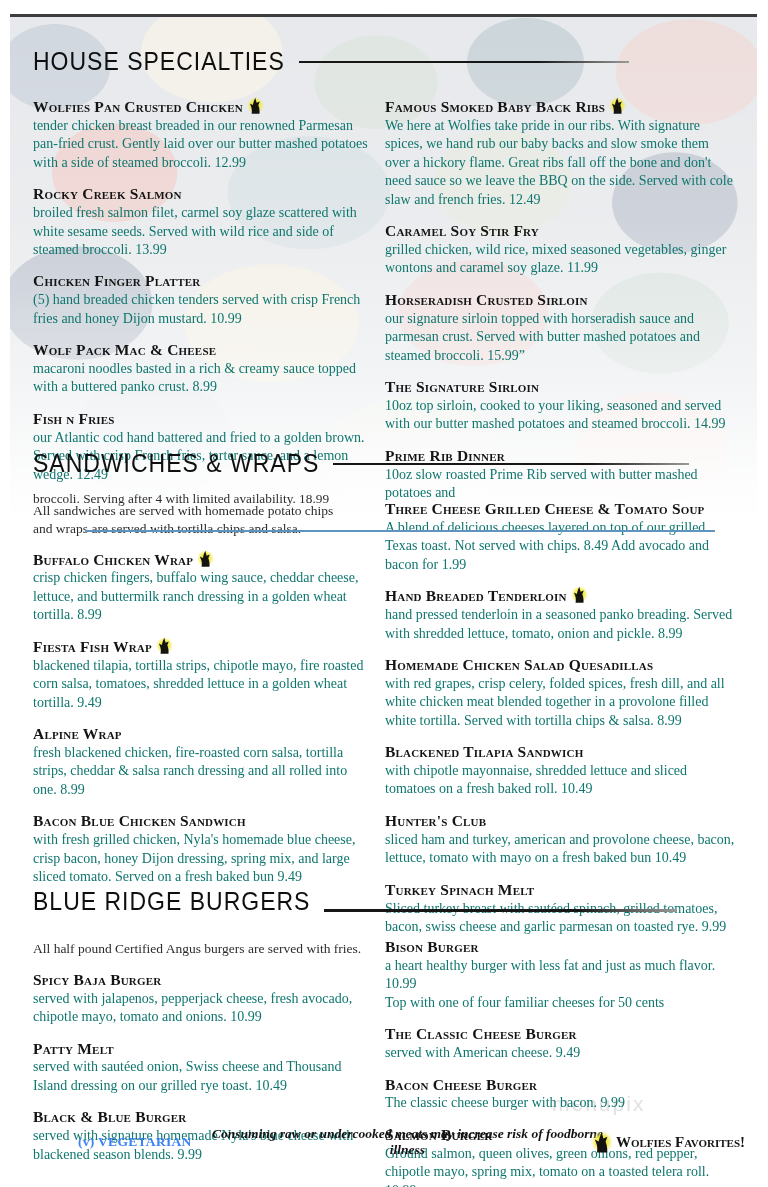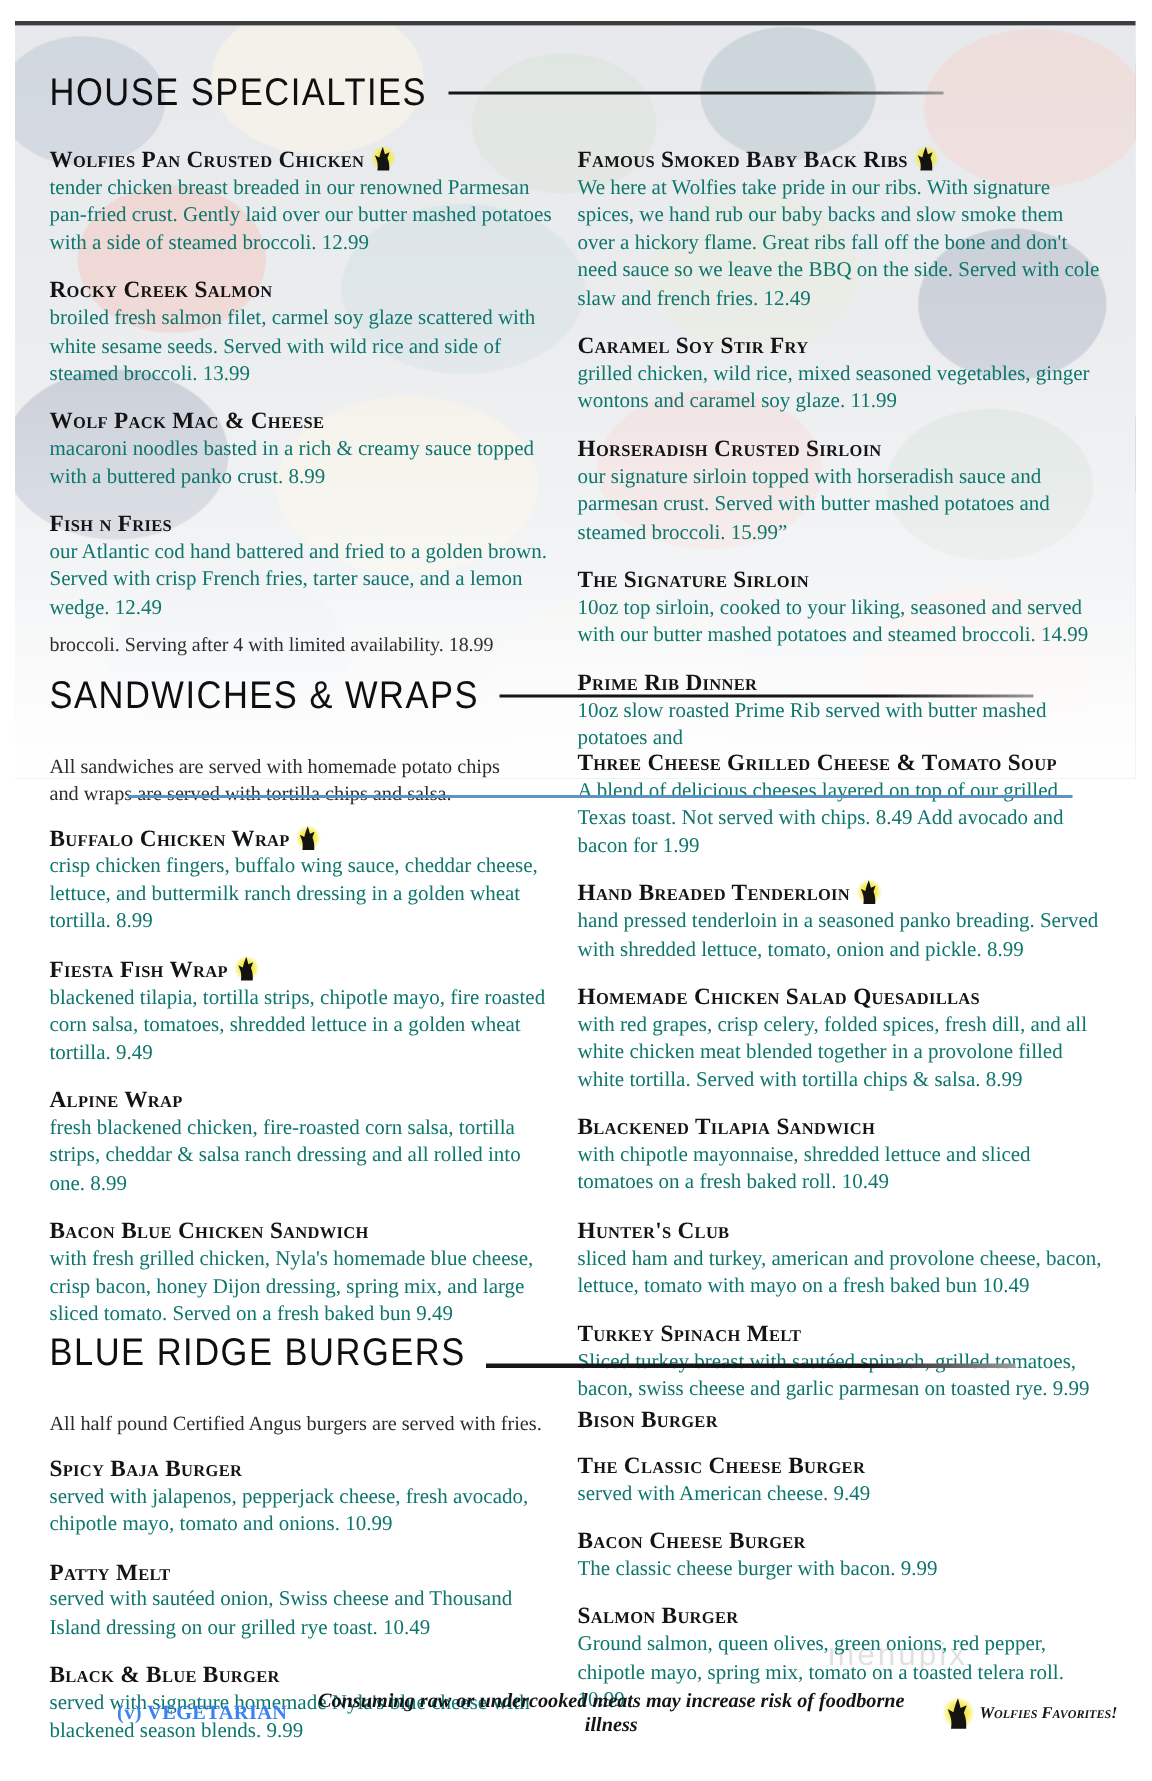--- a/index.html
+++ b/index.html
@@ -72,21 +72,21 @@
     position:absolute;top:1092px;left:552px;z-index:1;
     font-family:Liberation Sans, sans-serif;font-size:21px;letter-spacing:2px;
     color:#c9c9c9;opacity:.55;
   }
   
   .footer{position:absolute;top:1126px;left:33px;width:712px;display:flex;align-items:center;z-index:2;}
   .veg{font-size:13.5px;font-weight:bold;letter-spacing:.3px;color:#3b82f6;width:130px;margin-left:45px;}
   .disclaimer{flex:1;text-align:center;font-style:italic;font-weight:bold;font-size:13.5px;color:#141414;}
   .fav-legend{display:flex;align-items:center;gap:3px;width:138px;justify-content:flex-end;}
   .fav-legend .fav-svg{width:22px;height:24px;margin-top:0;}
-  .fav-legend-label{font-variant:small-caps;font-weight:bold;font-size:11px;color:#141414;white-space:nowrap;font-style:italic;}
+  .fav-legend-label{font-variant:small-caps;font-weight:bold;font-size:15px;color:#141414;white-space:nowrap;}
 </style>
 </head>
 <body>
 
 <svg width="0" height="0" style="position:absolute" aria-hidden="true">
   <defs>
     <radialGradient id="wfglow" cx="50%" cy="50%" r="50%">
       <stop offset="0%" stop-color="#f3ea3b"></stop>
       <stop offset="55%" stop-color="#f3ea3b" stop-opacity="0.9"></stop>
       <stop offset="100%" stop-color="#f3ea3b" stop-opacity="0"></stop>
@@ -122,20 +122,28 @@
 
   <div class="item">
     <div class="item-title-row">
       <span class="item-title">Rocky Creek Salmon</span>
 
     </div>
     <p class="item-desc">broiled fresh salmon filet, carmel soy glaze scattered with white sesame seeds. Served with wild rice and side of steamed broccoli. 13.99</p>
 
   </div>
 
+  <div class="item">
+    <div class="item-title-row">
+      <span class="item-title">Chicken Finger Platter</span>
+
+    </div>
+    <p class="item-desc">(5) hand breaded chicken tenders served with crisp French fries and honey Dijon mustard. 10.99</p>
+
+  </div>
 
   <div class="item">
     <div class="item-title-row">
       <span class="item-title">Wolf Pack Mac &amp; Cheese</span>
 
     </div>
     <p class="item-desc">macaroni noodles basted in a rich &amp; creamy sauce topped with a buttered panko crust. 8.99</p>
 
   </div>
 
@@ -348,20 +356,22 @@
 
   </div>
 </div>
     </div>
     <div class="col">
   <div class="item">
     <div class="item-title-row">
       <span class="item-title">Bison Burger</span>
 
     </div>
+    <p class="item-desc">a heart healthy burger with less fat and just as much flavor. 10.99
+Top with one of four familiar cheeses for 50 cents</p>
 
   </div>
 
   <div class="item">
     <div class="item-title-row">
       <span class="item-title">The Classic Cheese Burger</span>
 
     </div>
     <p class="item-desc">served with American cheese. 9.49</p>
 

